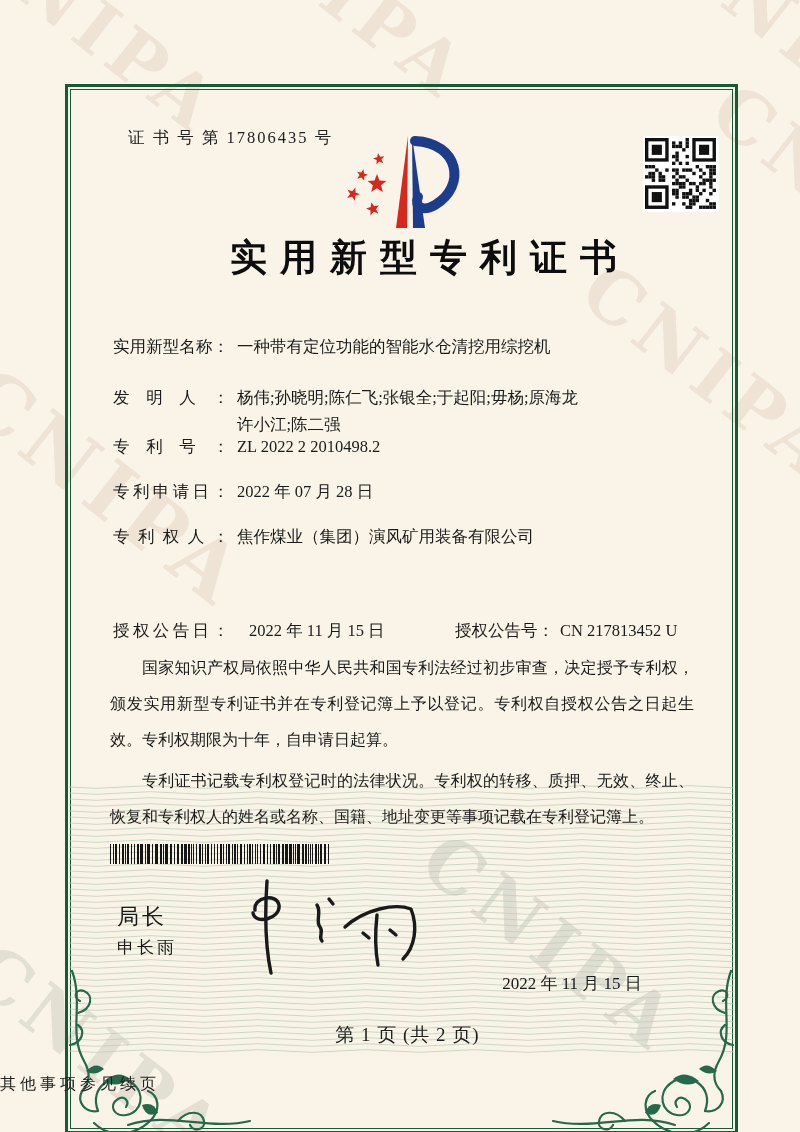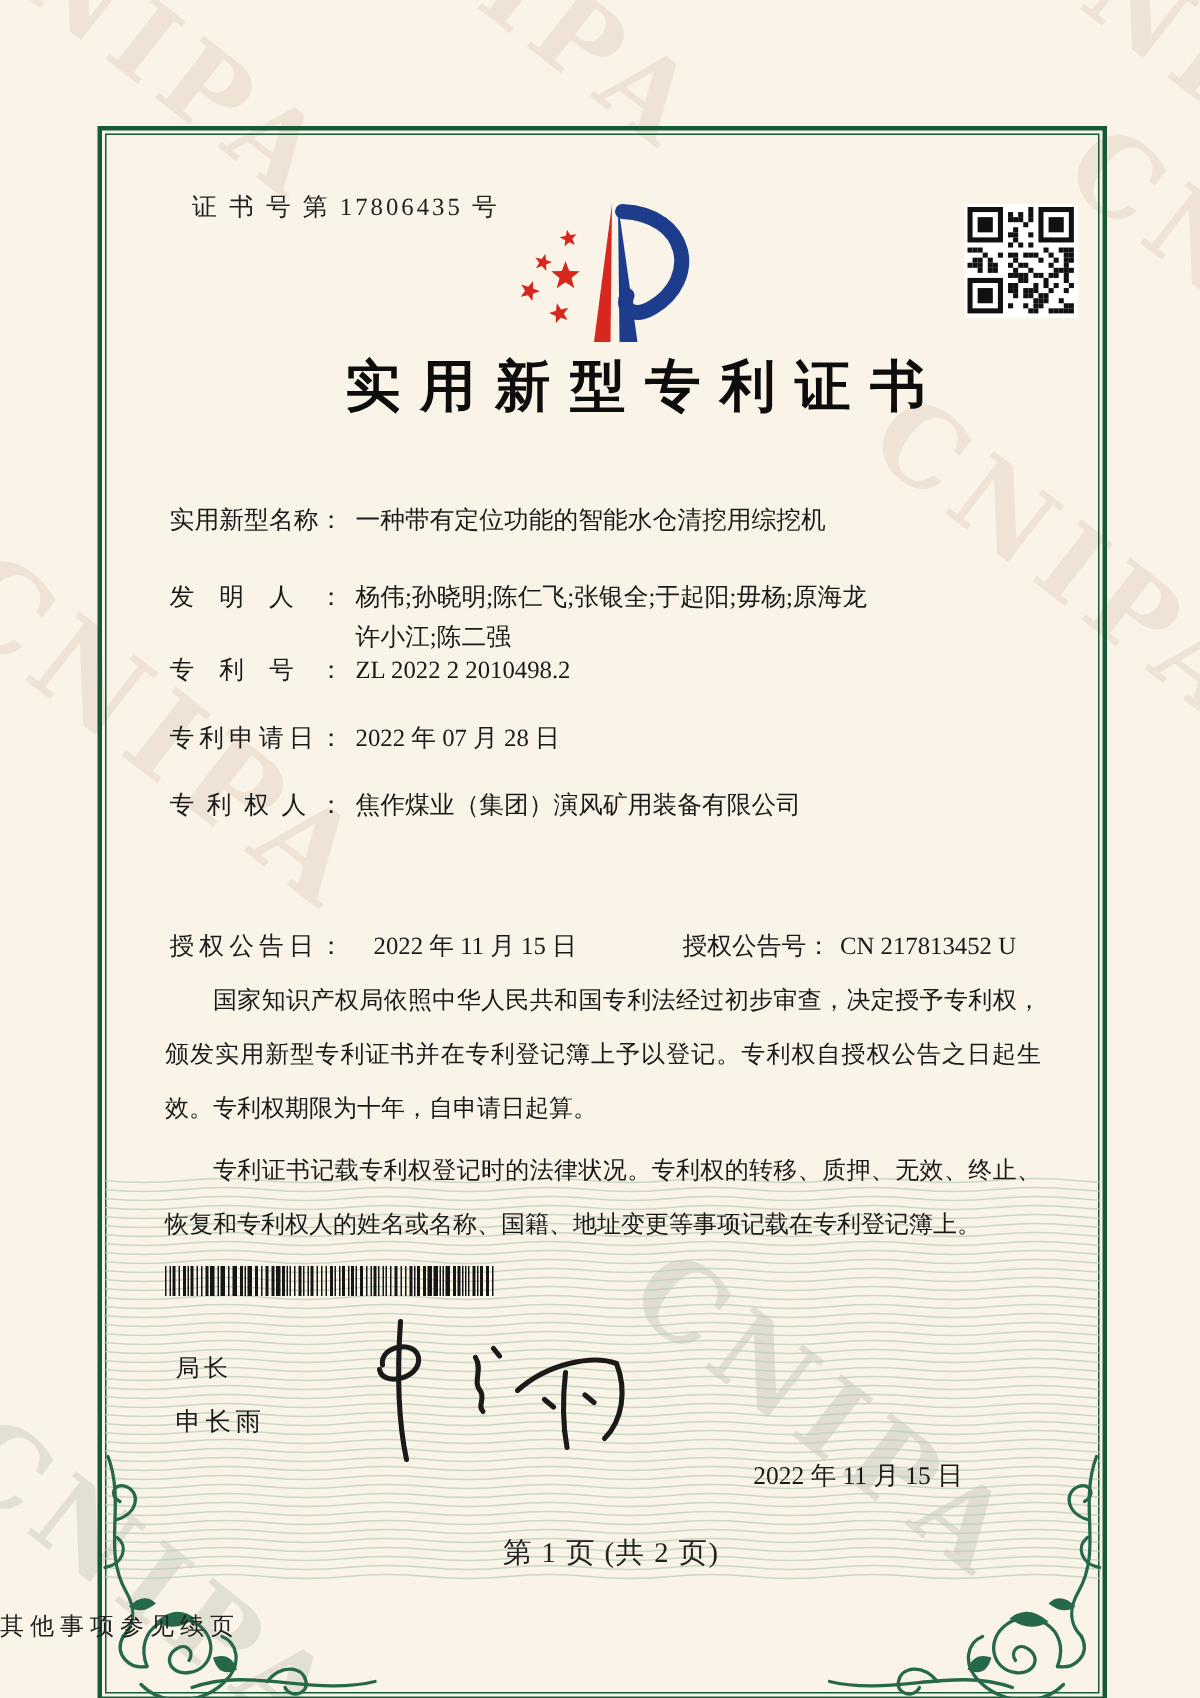--- a/index.html
+++ b/index.html
@@ -42,21 +42,21 @@
   .lbl{width:116px;flex:0 0 116px;text-align:justify;text-align-last:justify;}
   .val{margin-left:8px;white-space:pre-line;max-width:430px;}
   .f0{top:246px;justify-content:flex-end;} .f1{top:297px;} .f2{top:346px;} .f3{top:391px;}
   .f4{top:436px;} .f5{top:483px;} .grant{top:530px;width:610px;gap:12px;}
   .pair2{position:absolute;left:342px;top:0;display:flex;white-space:nowrap;}
   .pair2 .lbl2{margin-right:6px;}
   .paras{left:42px;top:563px;width:584px;font-size:16px;line-height:36px;
     text-align:justify;}
   .paras p{margin:0 0 5px 0;text-indent:2em;}
   .barcode{left:42px;top:757px;}
-  .officer-title{left:49px;top:815px;font-size:16px;letter-spacing:3px;font-family:"Liberation Sans",sans-serif;}
+  .officer-title{left:49px;top:815px;font-size:22px;letter-spacing:3px;font-family:"Liberation Sans",sans-serif;}
   .officer-name{left:49px;top:849px;font-size:17px;letter-spacing:3px;font-family:"Liberation Sans",sans-serif;}
   .signature{left:157px;top:788px;}
   .issue-date{left:394px;top:885px;width:220px;text-align:center;font-size:17px;}
   .page-num{left:0;right:0;top:935px;text-align:center;font-size:19px;letter-spacing:1px;color:#222;padding-left:12px;}
   .waves{left:1px;top:697px;pointer-events:none;}
   .orn{pointer-events:none;}
   .orn-left{left:-10px;bottom:-12px;}
   .orn-right{right:-10px;bottom:-12px;transform:scaleX(-1);}
   .note{position:absolute;left:0;right:0;top:1074px;
     font-size:16px;letter-spacing:4px;color:#222;}

